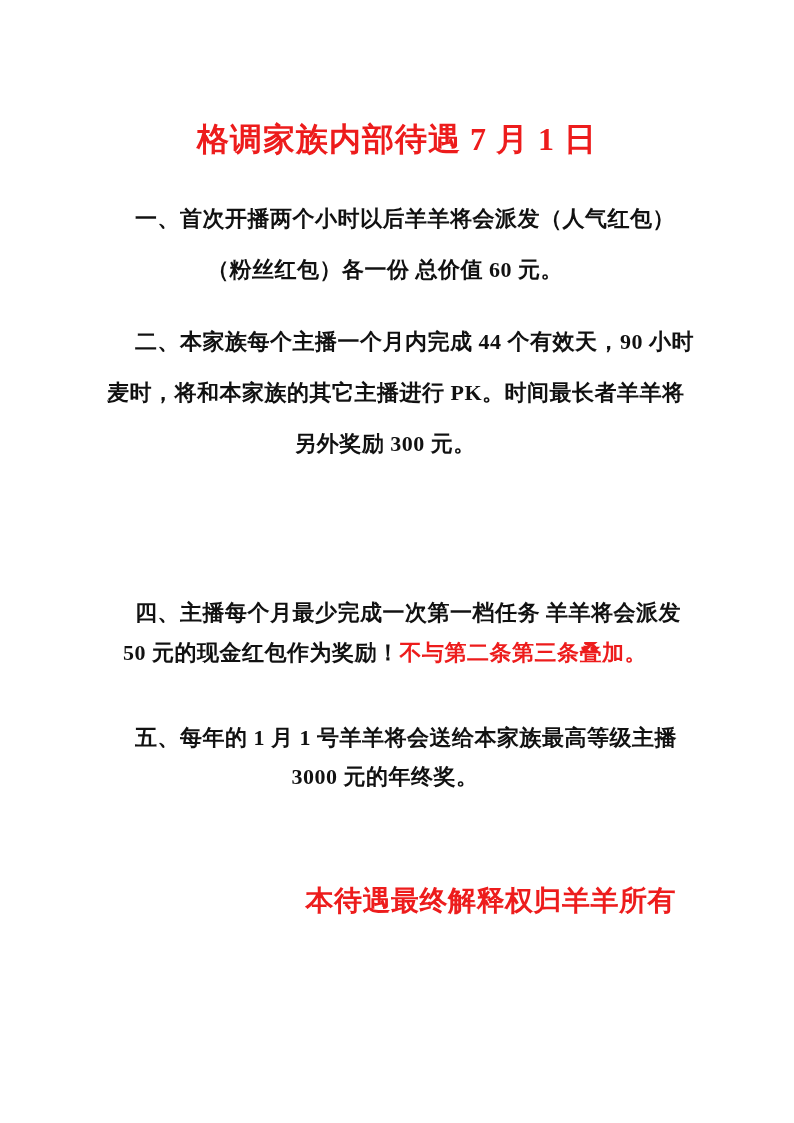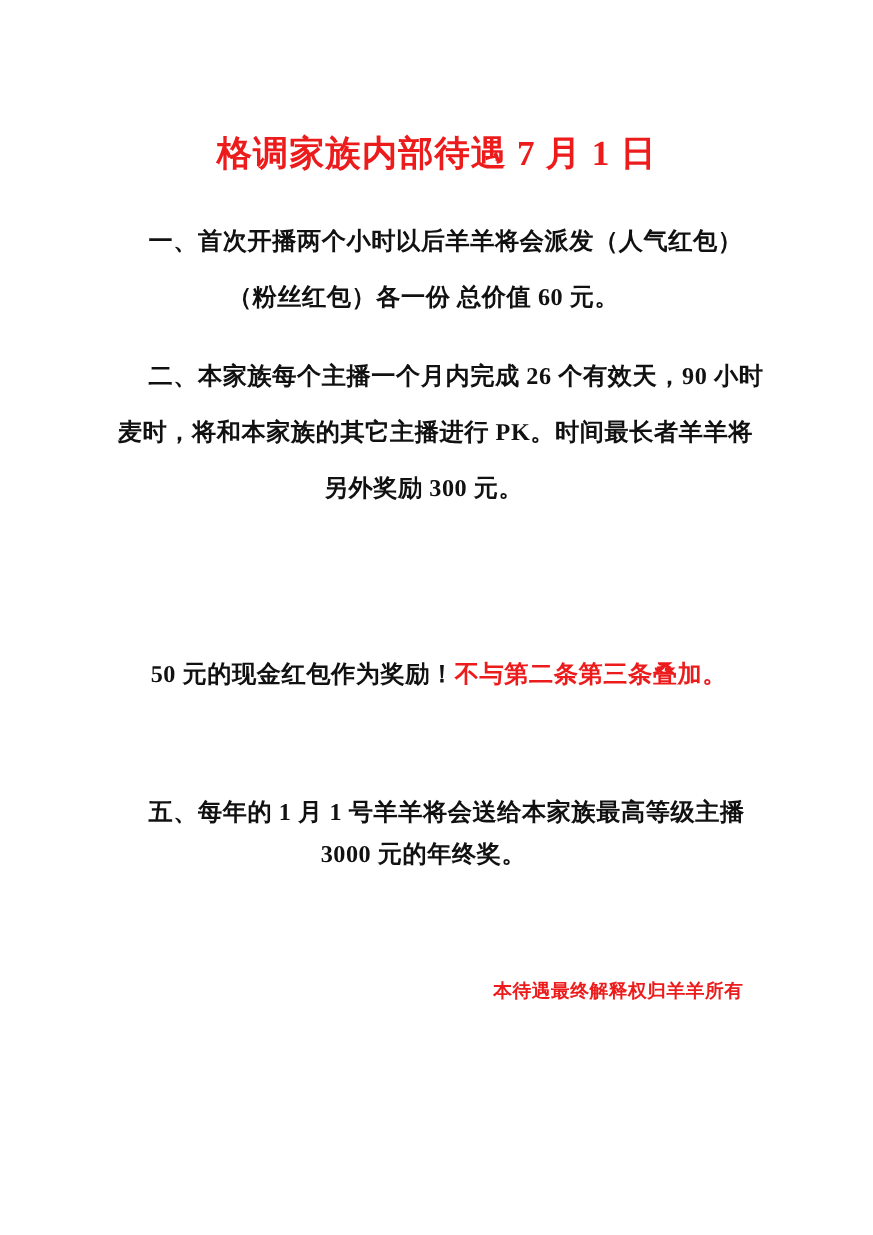--- a/index.html
+++ b/index.html
@@ -57,47 +57,48 @@
   #p5{ top:718px; line-height:39px; }
   .red-note{
     color:var(--accent-red);
   }
   .doc-footer{
     position:absolute;
     left:120px;
     top:881px;
     width:556px;
     text-align:right;
-    font-size:17px;
+    font-size:28px;
     line-height:40px;
     font-weight:700;
     color:var(--accent-red);
     letter-spacing:0.5px;
   }
 </style>
 </head>
 <body>
 
 <div class="page">
 
   <h1 class="doc-title">格调家族内部待遇 7 月 1 日</h1>
 
   <div class="para" id="p1">
     <div class="line">一、首次开播两个小时以后羊羊将会派发（人气红包）</div>
     <div class="line">（粉丝红包）各一份 总价值 60 元。</div>
   </div>
 
   <div class="para" id="p2">
-    <div class="line">二、本家族每个主播一个月内完成 26 个有效天，90 小时</div>
+    <div class="line">二、本家族每个主播一个月内完成 44 个有效天，90 小时</div>
     <div class="line">麦时，将和本家族的其它主播进行 PK。时间最长者羊羊将</div>
     <div class="line">另外奖励 300 元。</div>
   </div>
 
 
   <div class="para" id="p4">
+    <div class="line">四、主播每个月最少完成一次第一档任务 羊羊将会派发</div>
     <div class="line">
       <span>50 元的现金红包作为奖励！</span><span class="red-note">不与第二条第三条叠加。</span>
     </div>
   </div>
 
   <div class="para" id="p5">
     <div class="line">五、每年的 1 月 1 号羊羊将会送给本家族最高等级主播</div>
     <div class="line">3000 元的年终奖。</div>
   </div>
 

